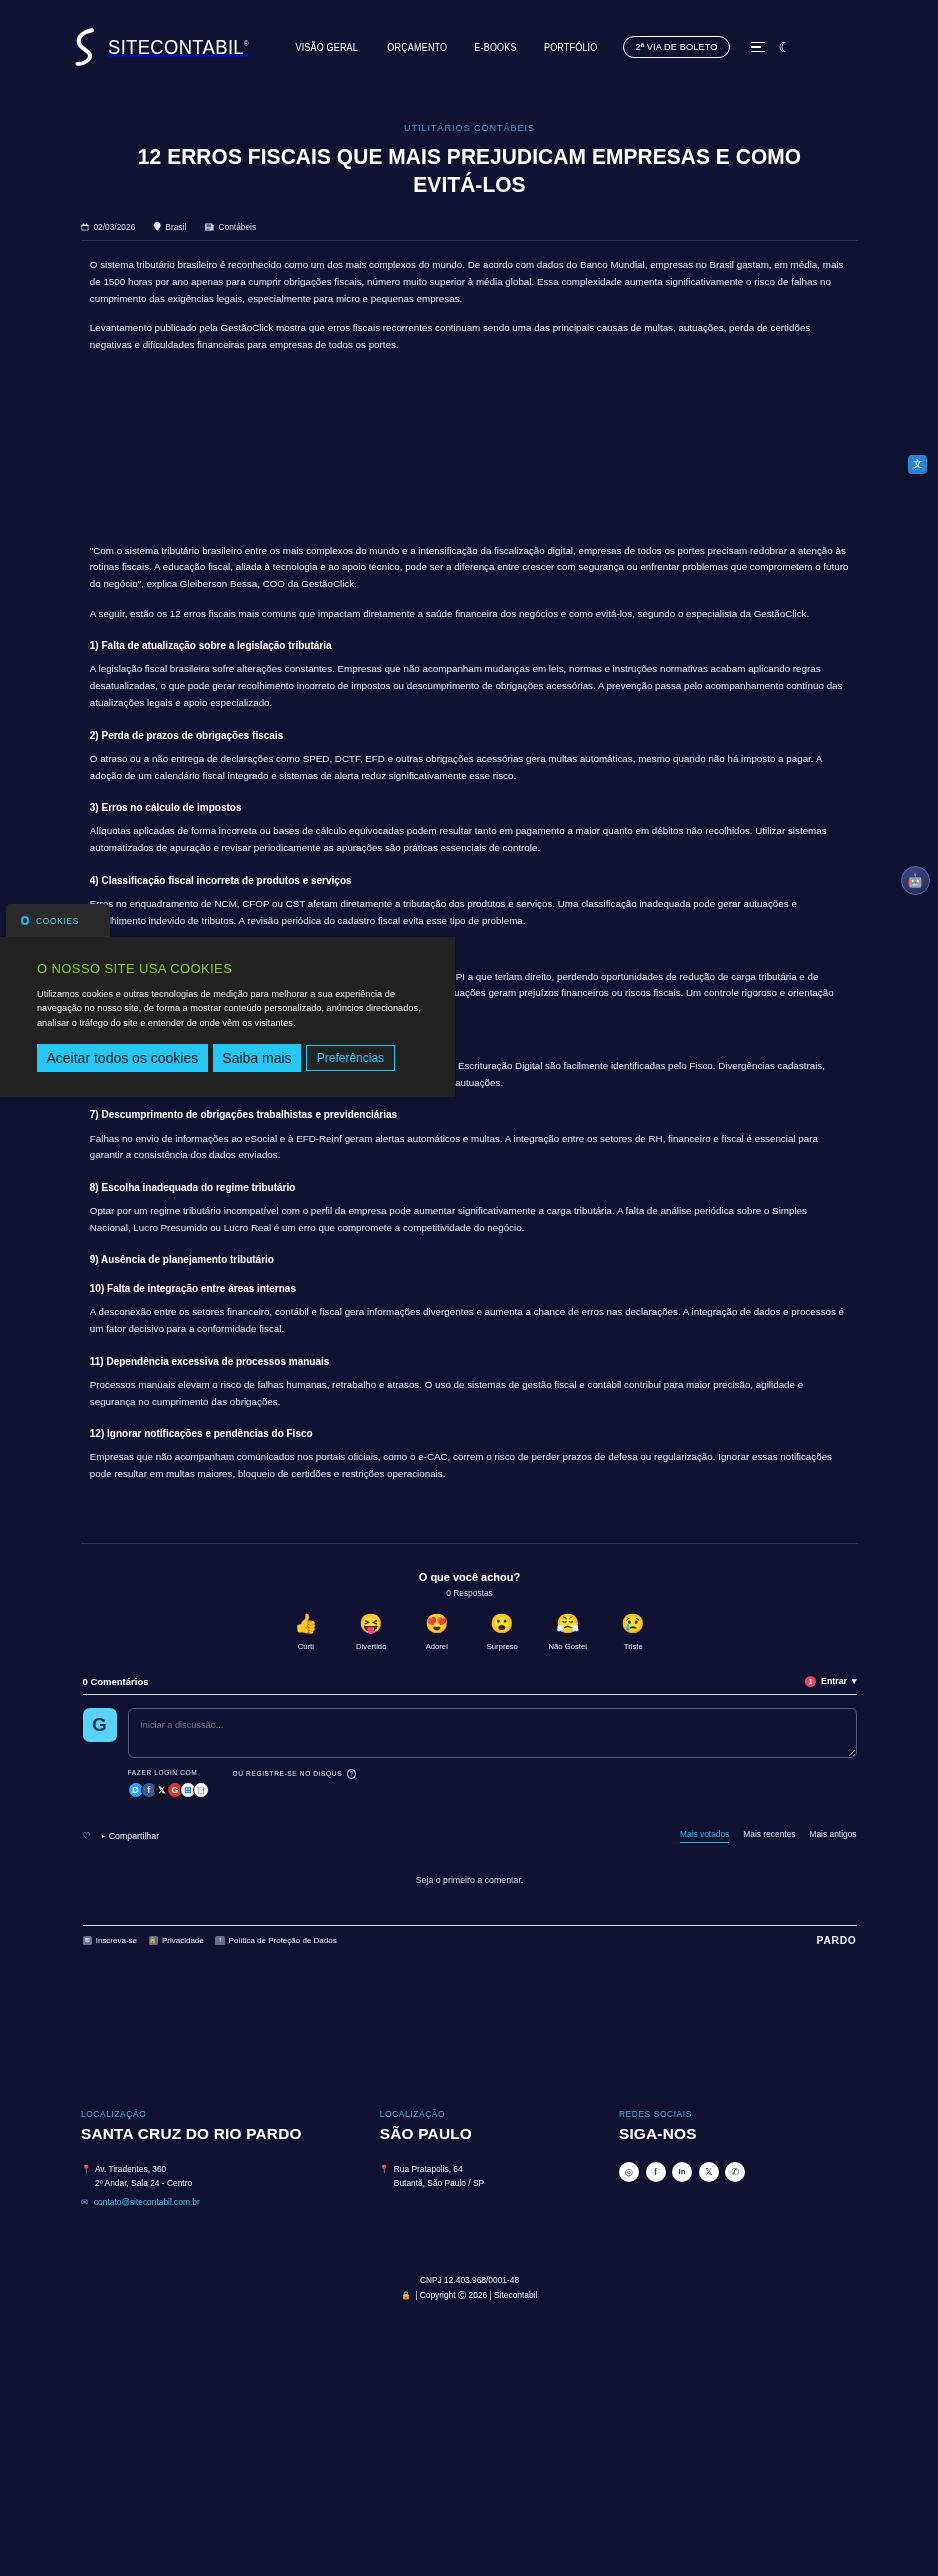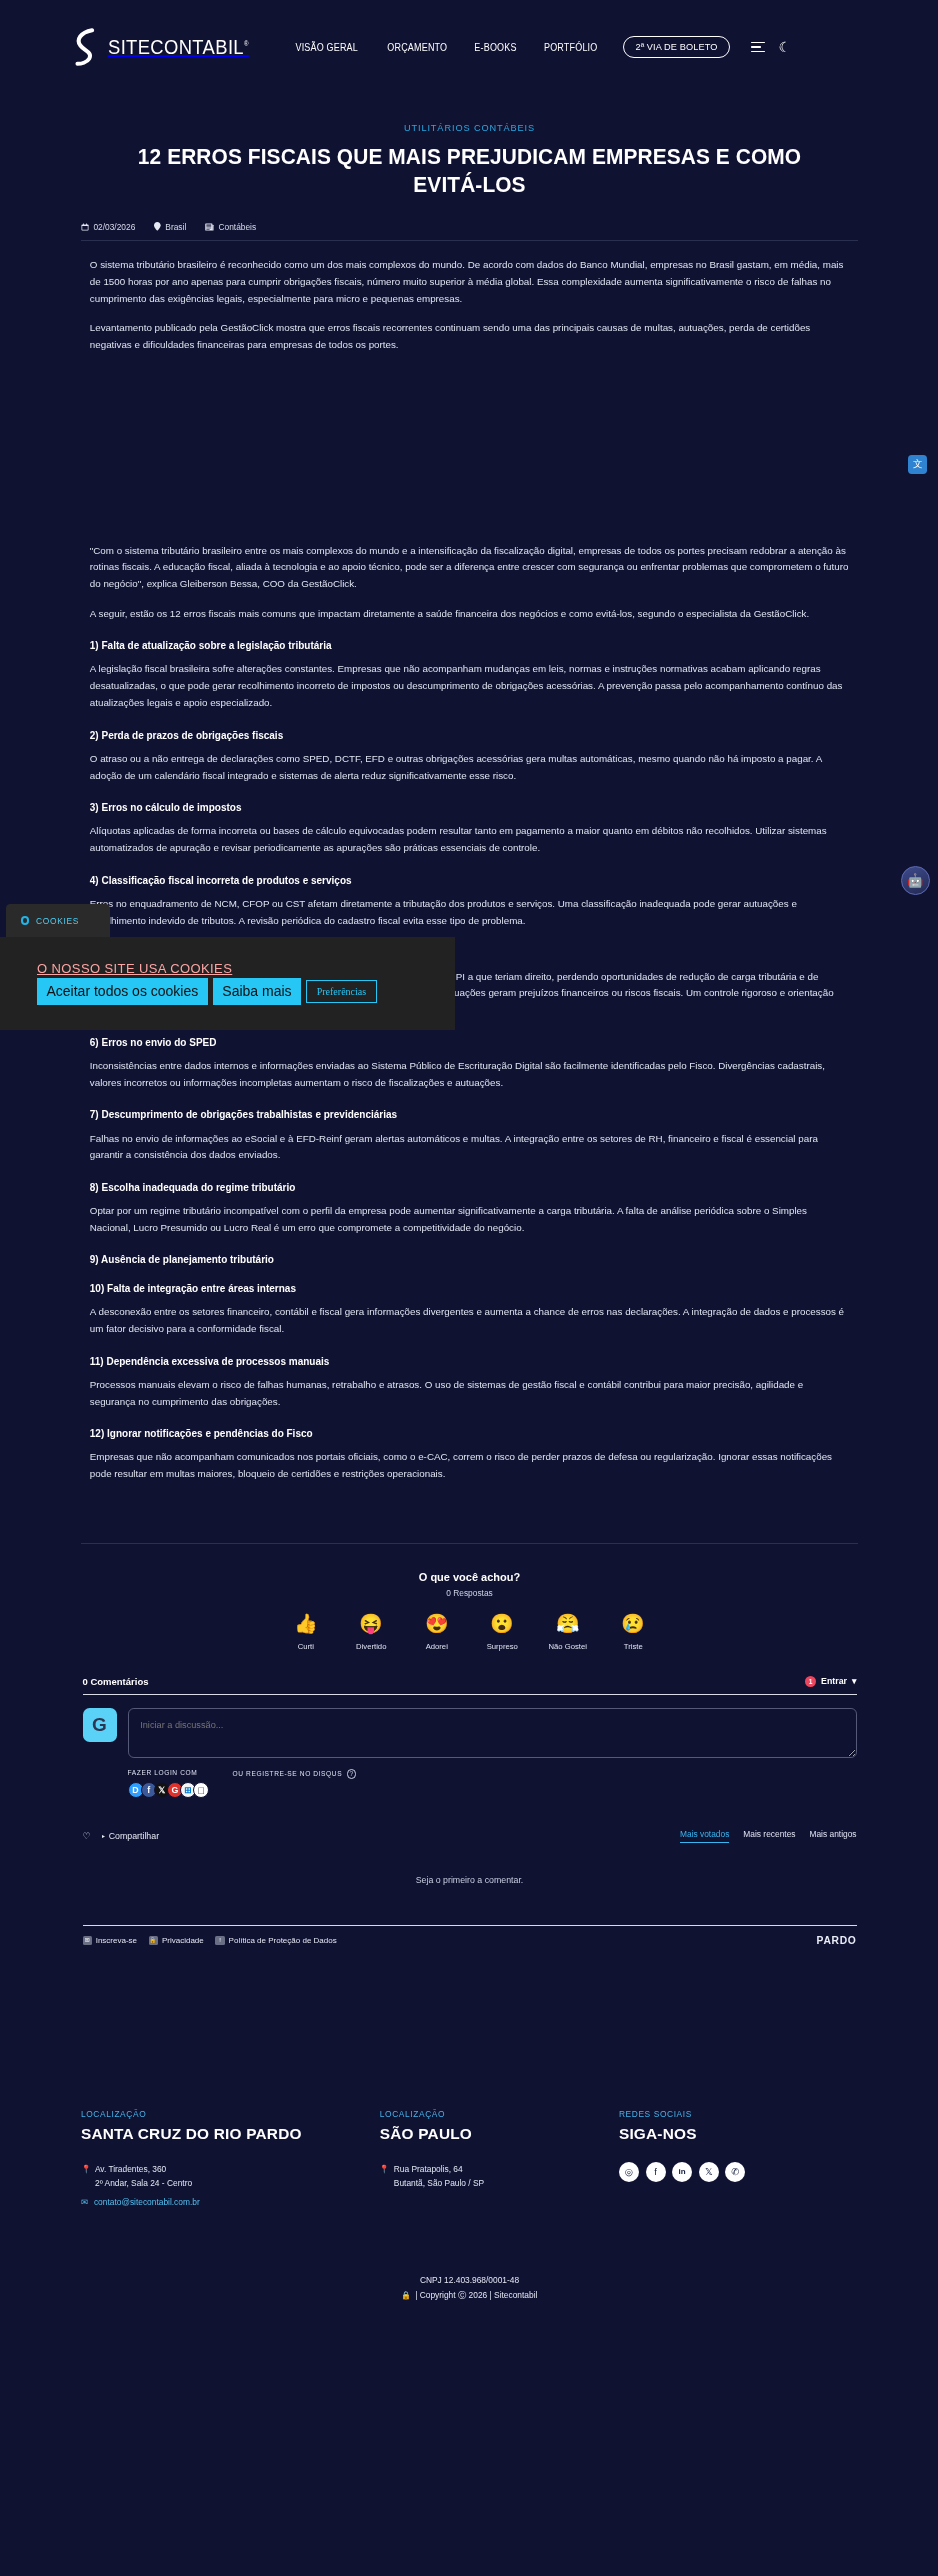--- a/index.html
+++ b/index.html
@@ -172,26 +172,25 @@
   }
   .cookie-panel {
     position: absolute;
     left: 0;
     width: 455px;
     background: #222222;
     z-index: 29;
     padding: 23.5px 26.4px 25px 37px;
   }
   .cookie-title {
-    color: #fca5a5;
+    color: #84cc16;
     font-size: 13px;
     letter-spacing: 0.4px;
-    margin-bottom: 2px;
+    margin-bottom: 11px;
     font-weight: 400;
-    text-decoration: underline;
   }
   .cookie-body {
     font-size: 9.2px;
     line-height: 1.62;
     color: #e4e4e4;
     margin-bottom: 13.2px;
     max-width: 400px;
   }
   .cookie-buttons { display: flex; gap: 5.1px; align-items: center; }
   .btn-accept, .btn-learn {
@@ -200,24 +199,24 @@
     border: none;
     font-size: 14px;
     padding: 5.9px 9.5px;
     cursor: pointer;
     font-family: inherit;
   }
   .btn-prefs {
     background: transparent;
     border: 0.7px solid #26c6f5;
     color: #26c6f5;
-    font-size: 10px;
+    font-size: 12px;
     padding: 5.1px 9.5px;
     cursor: pointer;
-    font-family: Liberation Serif, serif;
+    font-family: Liberation Sans, sans-serif;
   }
 
   
   .reactions {
     width: 777px; margin: 0 auto;
     border-top: 0.7px solid #2b3050;
     padding-top: 26.4px;
     text-align: center;
   }
   .react-title { font-size: 11px; font-weight: 700; color: #fff; margin-bottom: 5.1px; }
@@ -462,20 +461,21 @@
 
 <div class="float-badge" style="top:455px;">文</div>
 <div class="float-bot" style="top:866px;">🤖</div>
 
 <div class="cookie-tab" style="top:904px;">
   <span class="cookie-dot"></span>
   <span>COOKIES</span>
 </div>
 <div class="cookie-panel" style="top:937px;">
   <div class="cookie-title">O NOSSO SITE USA COOKIES</div>
+  <div class="cookie-body">Utilizamos cookies e outras tecnologias de medição para melhorar a sua experiência de navegação no nosso site, de forma a mostrar conteúdo personalizado, anúncios direcionados, analisar o tráfego do site e entender de onde vêm os visitantes.</div>
   <div class="cookie-buttons">
     <button class="btn-accept">Aceitar todos os cookies</button>
     <button class="btn-learn">Saiba mais</button>
     <button class="btn-prefs">Preferências</button>
   </div>
 </div>
 
 <section class="reactions" style="margin-top:60px;">
   <div class="react-title">O que você achou?</div>
   <div class="react-count">0 Respostas</div>

